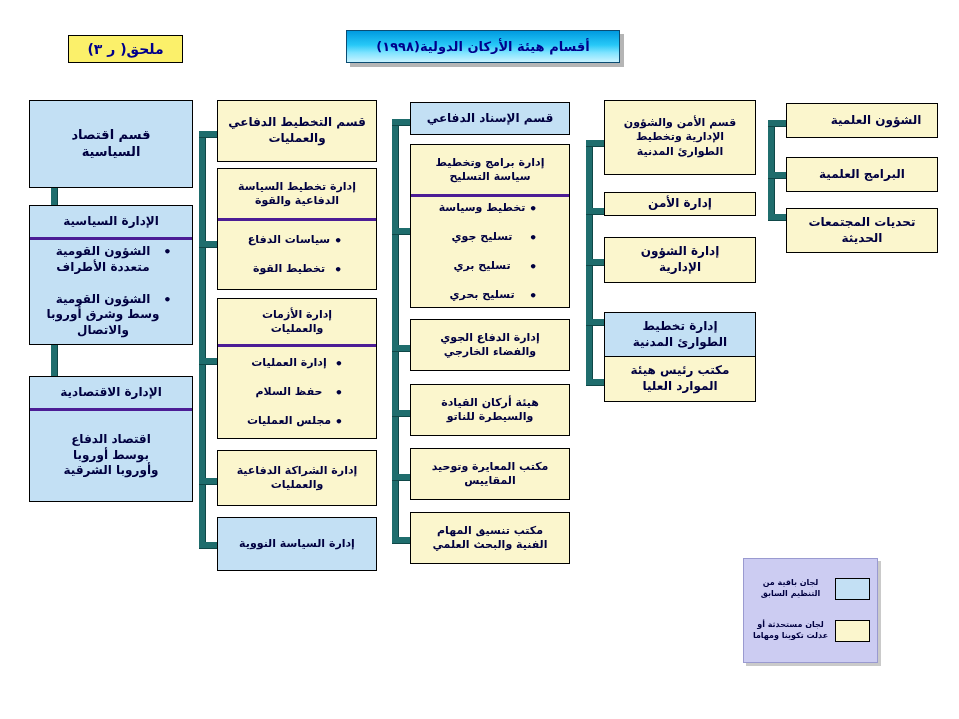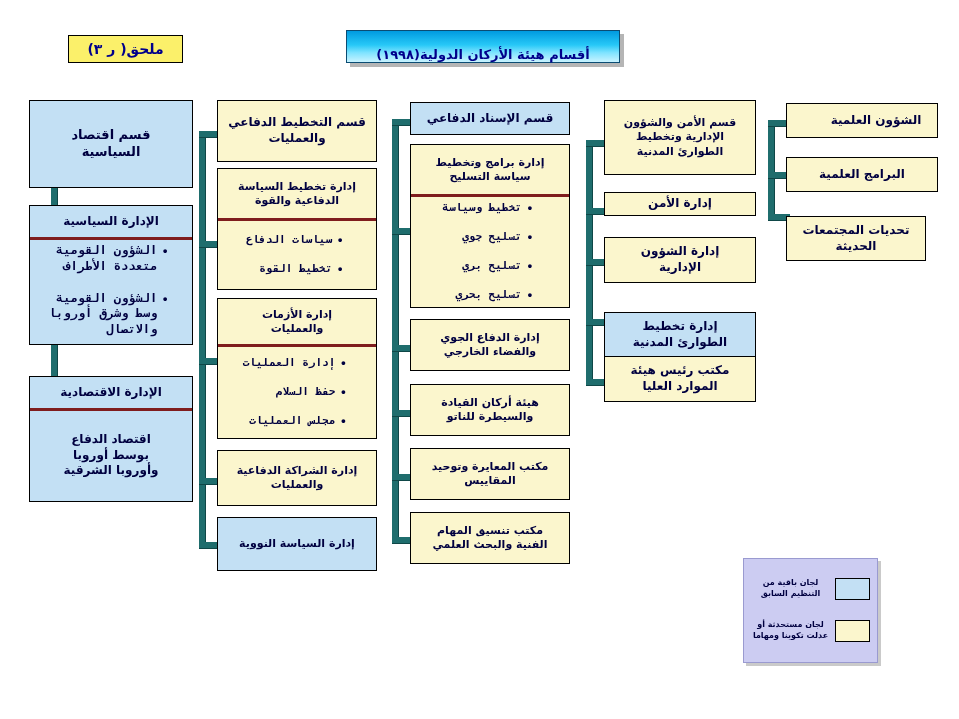--- a/index.html
+++ b/index.html
@@ -21,40 +21,39 @@
     color:#000040;
     font-weight:bold;
     direction:rtl;
     text-align:center;
     z-index:5;
   }
   .blue{background:#c3e0f4;}
   .cream{background:#fbf6cd;}
   .node .hdr{
     display:flex;align-items:center;justify-content:center;
-    border-bottom:3px solid #7f1d1d;
+    border-bottom:3px solid #4c1d95;
     box-sizing:border-box;
     padding:3px 7px;
     line-height:1.25;
     white-space:pre-line;
   }
   .node .body{
     display:flex;align-items:center;justify-content:center;
     box-sizing:border-box;
     padding:4px 6px;
     line-height:1.3;
     white-space:pre-line;
   }
   .node .bullets{
     margin:0;padding:0 16px 0 0;
     list-style:none;
-    text-align:right;
+    text-align:center;
     direction:rtl;
     line-height:1.32;
-    font-family:Liberation Mono, monospace;
   }
   .node .bullets li{position:relative;}
   .node .bullets li::before{
     content:"\2022";
     position:absolute;
     right:-12px;top:-1px;
     font-size:13px;
   }
 
   
@@ -66,21 +65,21 @@
     line-height:1.3;
   }
 
   
   #title-banner{
     position:absolute;
     left:346px;top:30px;width:272px;height:31px;
     background:linear-gradient(to bottom,#009ae0 0%,#27c8f7 45%,#7fe3ff 70%,#c9f3ff 100%);
     border:1px solid #0b4c73;
     box-shadow:4px 4px 0 rgba(120,120,120,.55);
-    display:flex;align-items:flex-end;justify-content:center;
+    display:flex;align-items:center;justify-content:center;
     color:#00008b;font-weight:bold;font-size:13px;
     direction:rtl;
     z-index:8;
   }
   #annex-box{
     position:absolute;
     left:68px;top:35px;width:113px;height:26px;
     background:#fbf06a;
     border:1px solid #000000;
     display:flex;align-items:center;justify-content:center;
@@ -291,21 +290,21 @@
   <div class="conn-h sh" style="left:768px;top:214px;width:22px;"></div>
 
   <div class="node cream" style="left:786px;top:103px;width:152px;height:35px;font-size:12px;padding-left:28px;">
     <div class="center-box">الشؤون العلمية</div>
   </div>
 
   <div class="node cream" style="left:786px;top:157px;width:152px;height:35px;font-size:12px;">
     <div class="center-box">البرامج العلمية</div>
   </div>
 
-  <div class="node cream" style="left:786px;top:216px;width:140px;height:45px;font-size:12px;">
+  <div class="node cream" style="left:786px;top:208px;width:152px;height:45px;font-size:12px;">
     <div class="center-box">تحديات المجتمعات
 الحديثة</div>
   </div>
 
   <div id="legend">
     <div class="legend-row" style="left:8px;top:16px;width:118px;height:28px;">
       <div class="legend-swatch" style="background:#c3e0f4;"></div>
       <div class="legend-label">لجان باقية من
 التنظيم السابق</div>
     </div>

